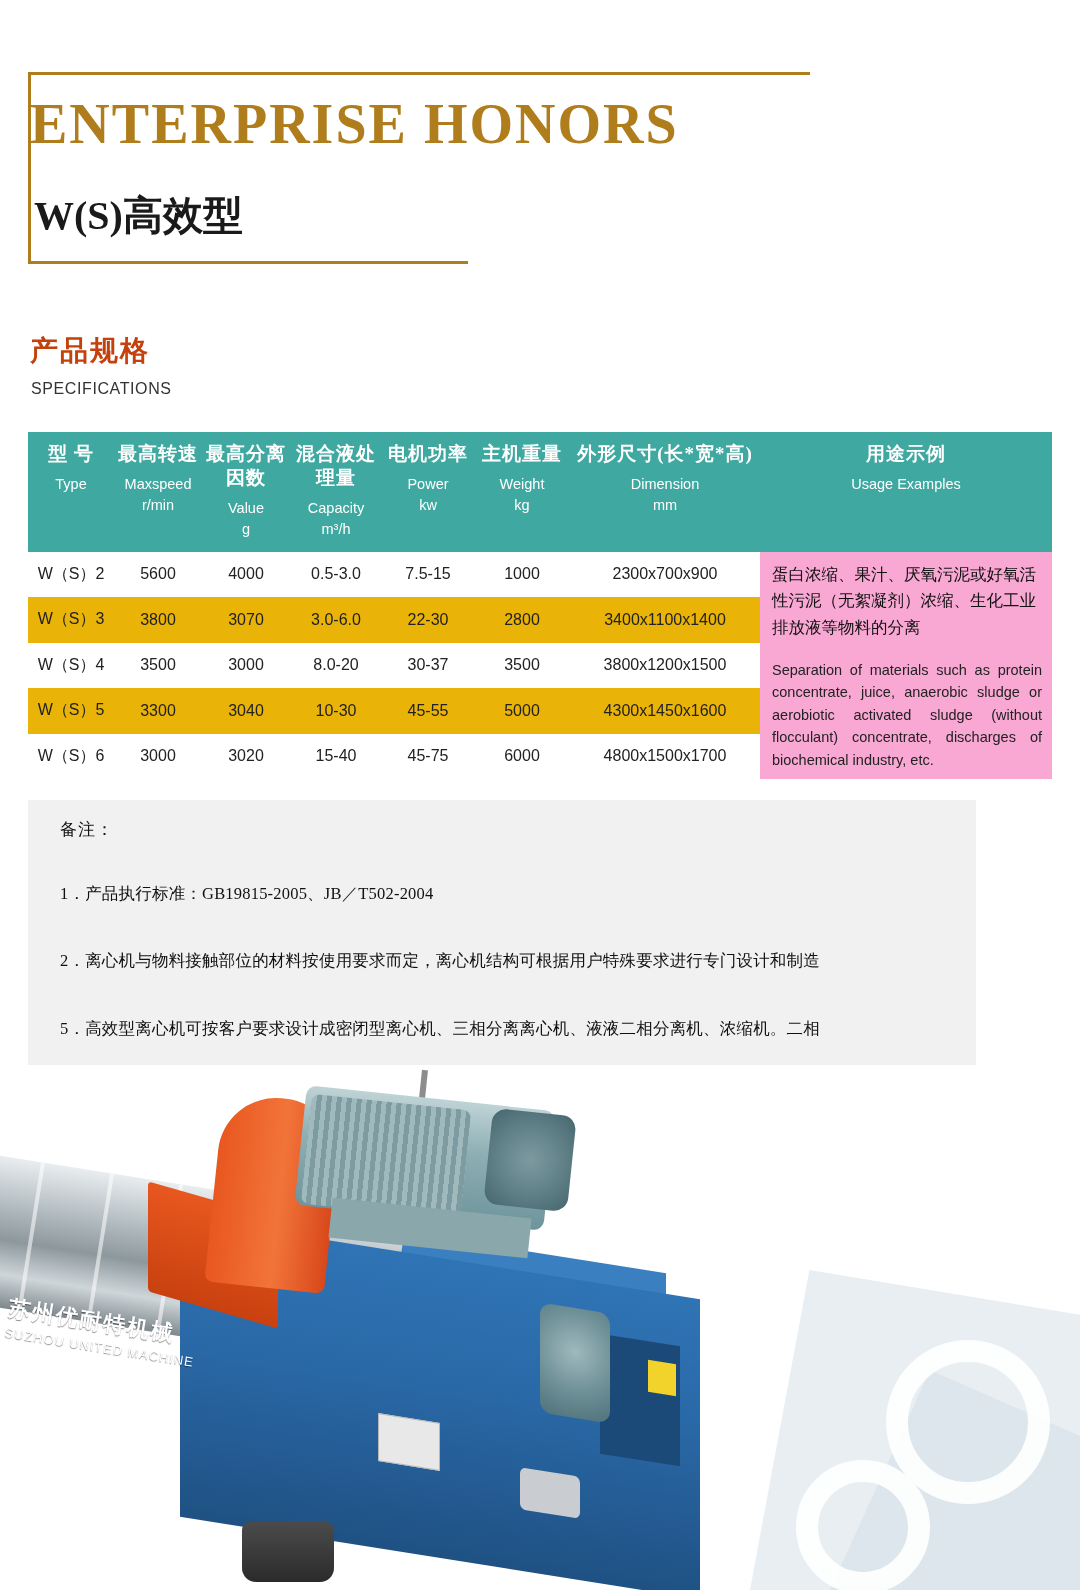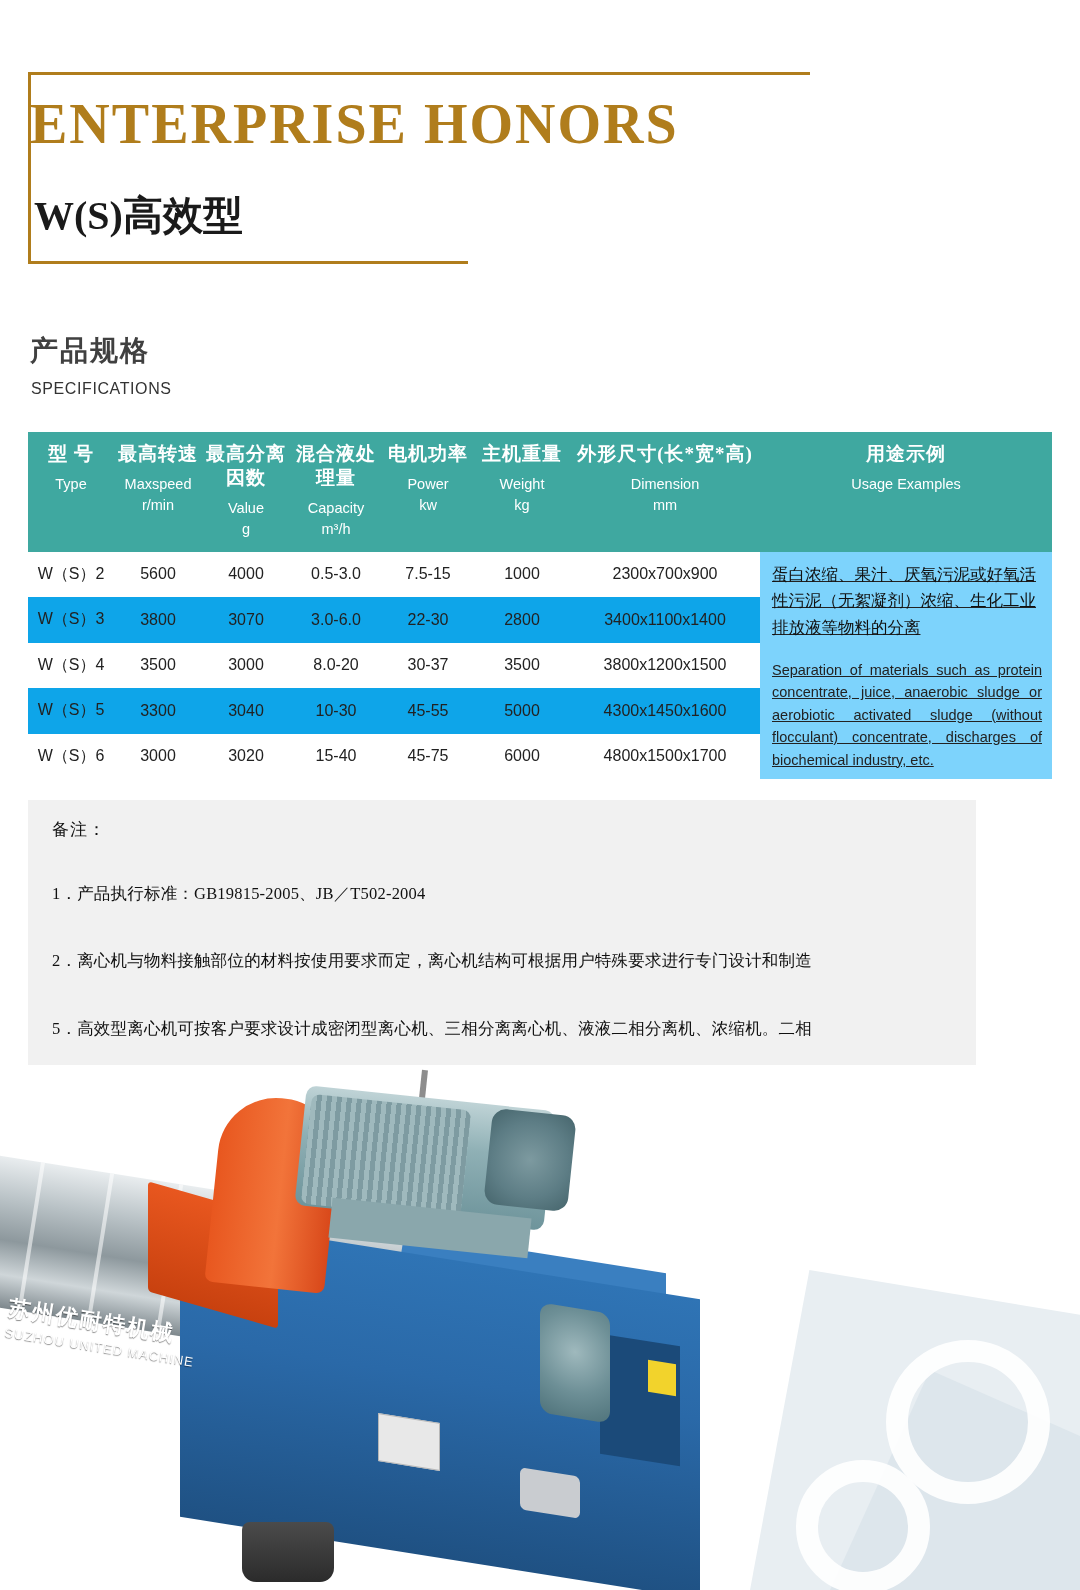--- a/index.html
+++ b/index.html
@@ -68,21 +68,21 @@
   }
 
   
   .sec-cn {
     position: absolute;
     left: 30px;
     top: 332px;
     font-family: "Liberation Serif", serif;
     font-weight: bold;
     font-size: 28px;
-    color: #404040;
+    color: #c2410c;
     letter-spacing: 2px;
   }
   .sec-en {
     position: absolute;
     left: 31px;
     top: 380px;
     font-size: 16px;
     color: #333;
     letter-spacing: 0.6px;
   }
@@ -125,28 +125,27 @@
     font-family: "Liberation Sans", sans-serif;
   }
   .spec-table tbody td {
     font-size: 16px;
     color: #222;
     text-align: center;
     padding: 12px 2px;
     background: #ffffff;
   }
   .spec-table tbody tr.alt td {
-    background: #0ea5e9;
+    background: #eab308;
   }
   .spec-table tbody td.usage {
     text-align: left;
     vertical-align: top;
     padding: 10px 10px 8px 12px;
-    background: #7dd3fc;
-    text-decoration: underline;
+    background: #f9a8d4;
   }
   .usage-cn {
     font-family: "Liberation Serif", serif;
     font-size: 16.5px;
     line-height: 1.62;
     color: #111;
   }
   .usage-en {
     font-size: 14.5px;
     line-height: 1.55;
@@ -155,21 +154,21 @@
     margin-top: 17px;
   }
 
   
   .notes {
     position: absolute;
     left: 28px;
     top: 800px;
     width: 948px;
     background: #f1f1f1;
-    padding: 18px 24px 22px 24px;
+    padding: 18px 24px 22px 32px;
     box-sizing: border-box;
   }
   .notes-title {
     font-family: "Liberation Serif", serif;
     font-size: 17px;
     color: #111;
     margin-bottom: 10px;
     letter-spacing: 1px;
   }
   .note-line {

